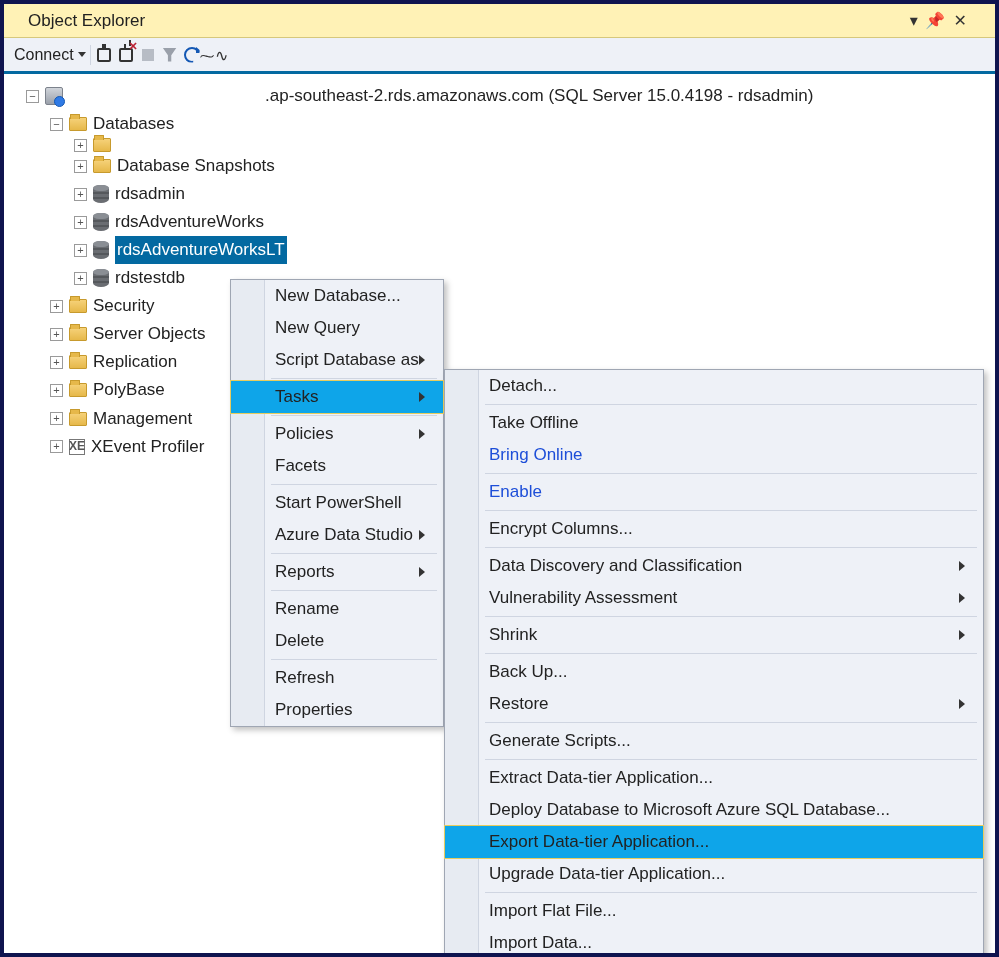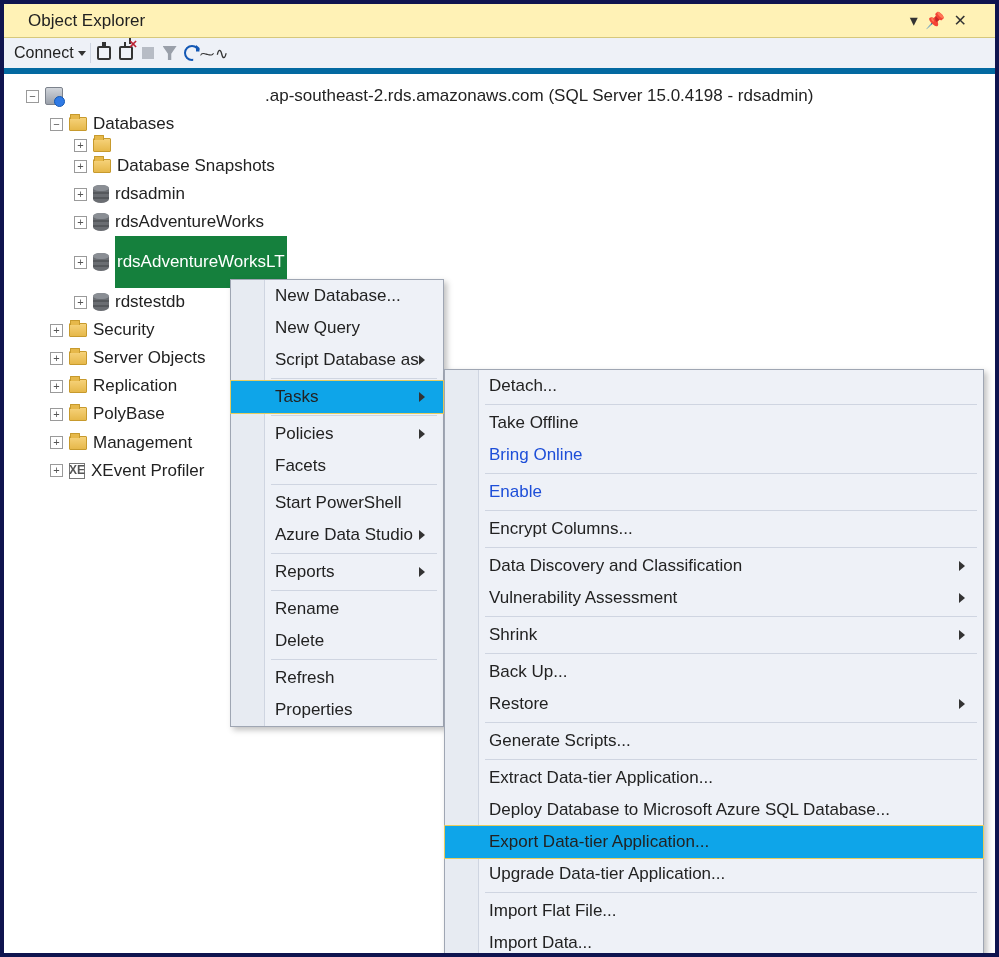--- a/index.html
+++ b/index.html
@@ -26,21 +26,21 @@
     padding: 0 24px;
   }
   .titlebar .title { font-size: 17px; }
   .titlebar .spacer { flex: 1; }
   .titlebar .winctl { margin: 0 4px; font-family: "Segoe UI Symbol"; color:#333; font-size:16px; line-height:1; }
 
   
   .toolbar {
     height: 36px;
     background: #eef1f7;
-    border-bottom: 6px solid #0369a1;
+    border-bottom: 3px solid #0369a1;
     display: flex;
     align-items: center;
     padding: 9px 10px;
     gap: 4px;
   }
   .toolbar .btn-text { display:flex; align-items:center; gap:4px; color:#222; }
   .toolbar .sep { width: 1px; height: 20px; background: #cfd5e1; }
   .toolbar .icon { display:inline-flex; align-items:center; justify-content:center; width:18px; height:18px; }
 
   .caret-down {
@@ -112,21 +112,21 @@
     content:""; position:absolute; right:-3px; bottom:-3px; width:9px; height:9px;
     background:#2f7ae5; border:1px solid #1458b4; border-radius:50%;
   }
 
   .xevent-icon {
     width:16px; height:16px; border:1px solid #777; display:inline-flex; align-items:center;
     justify-content:center; font-size:12px; font-weight:bold; color:#555;
   }
 
   .sel {
-    background:#15803d; color:#fff; padding:12px 2px;
+    background:#0369a1; color:#fff; padding:0 2px;
   }
 
   
   .menu {
     position:absolute;
     background:#eef1f7;
     border:1px solid #9fa6b3;
     box-shadow: 3px 3px 6px rgba(0,0,0,0.25);
     font-size: 17px;
   }

